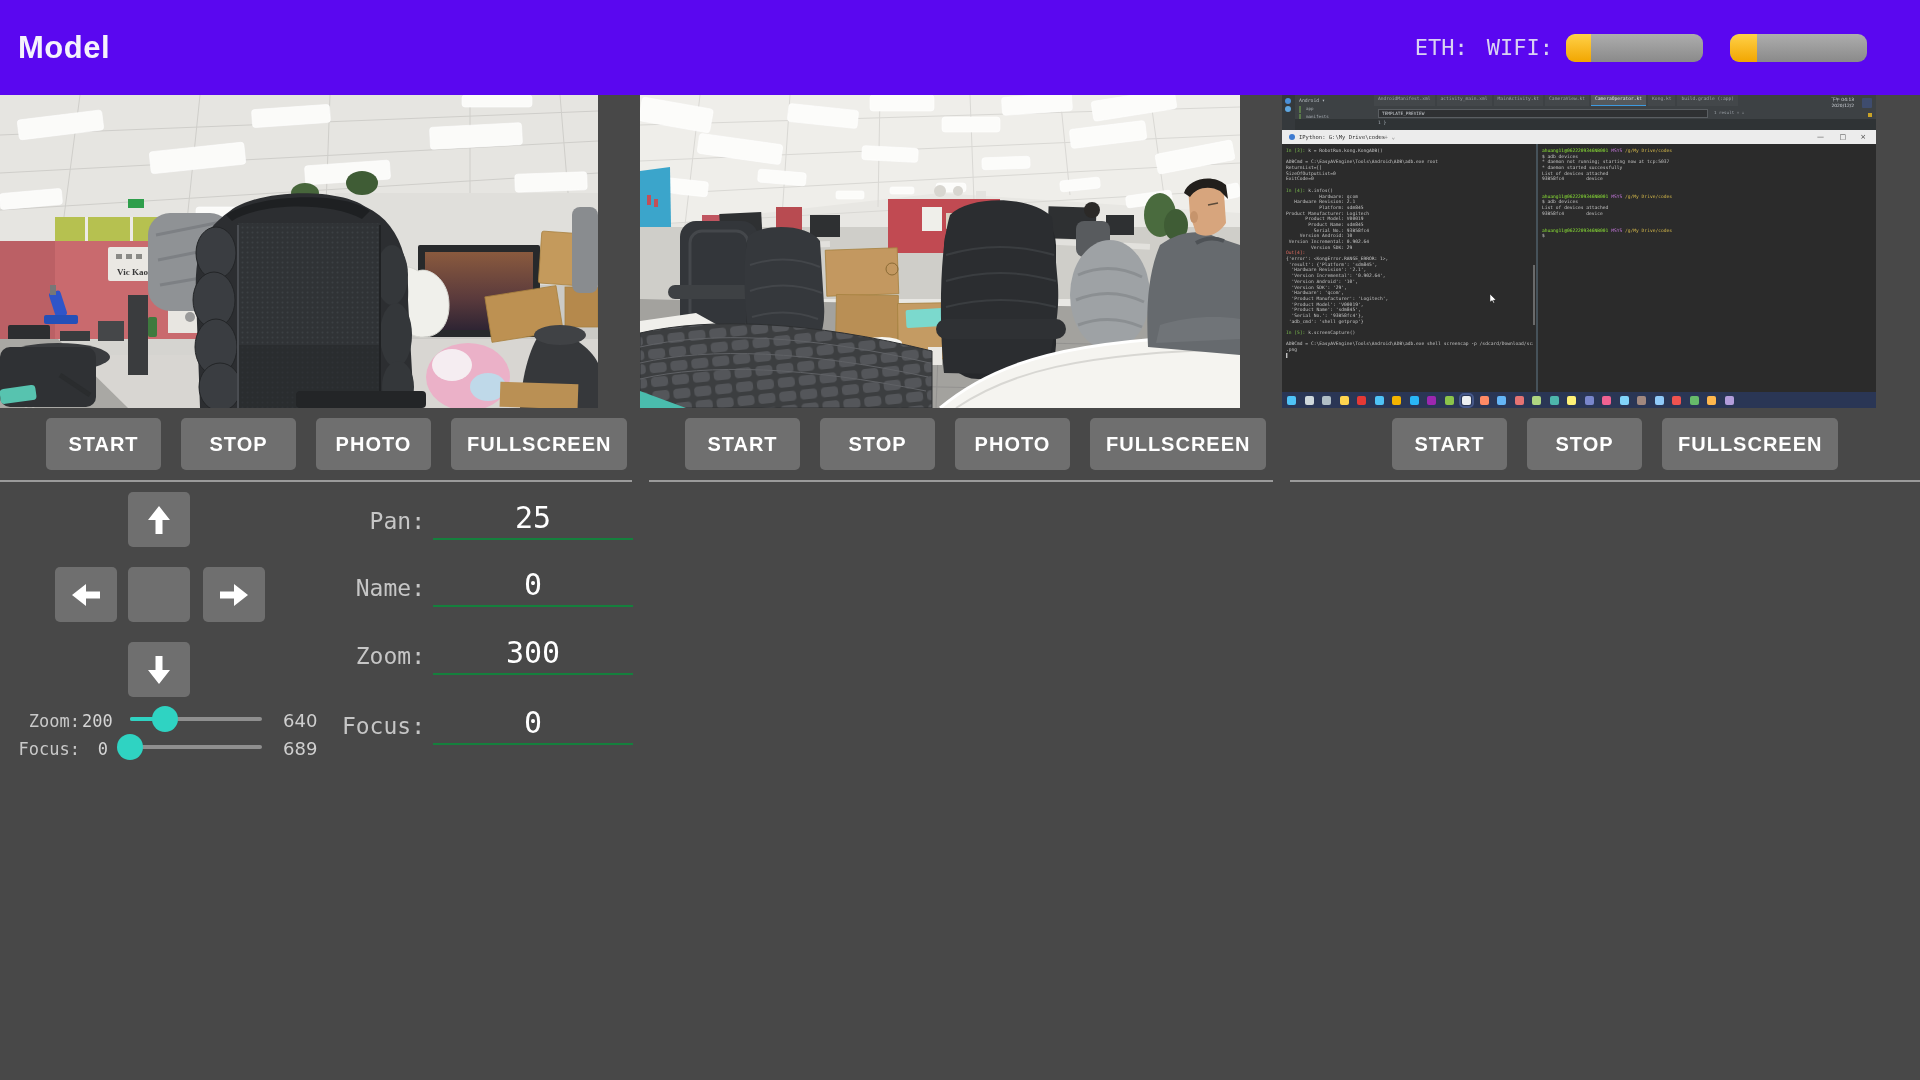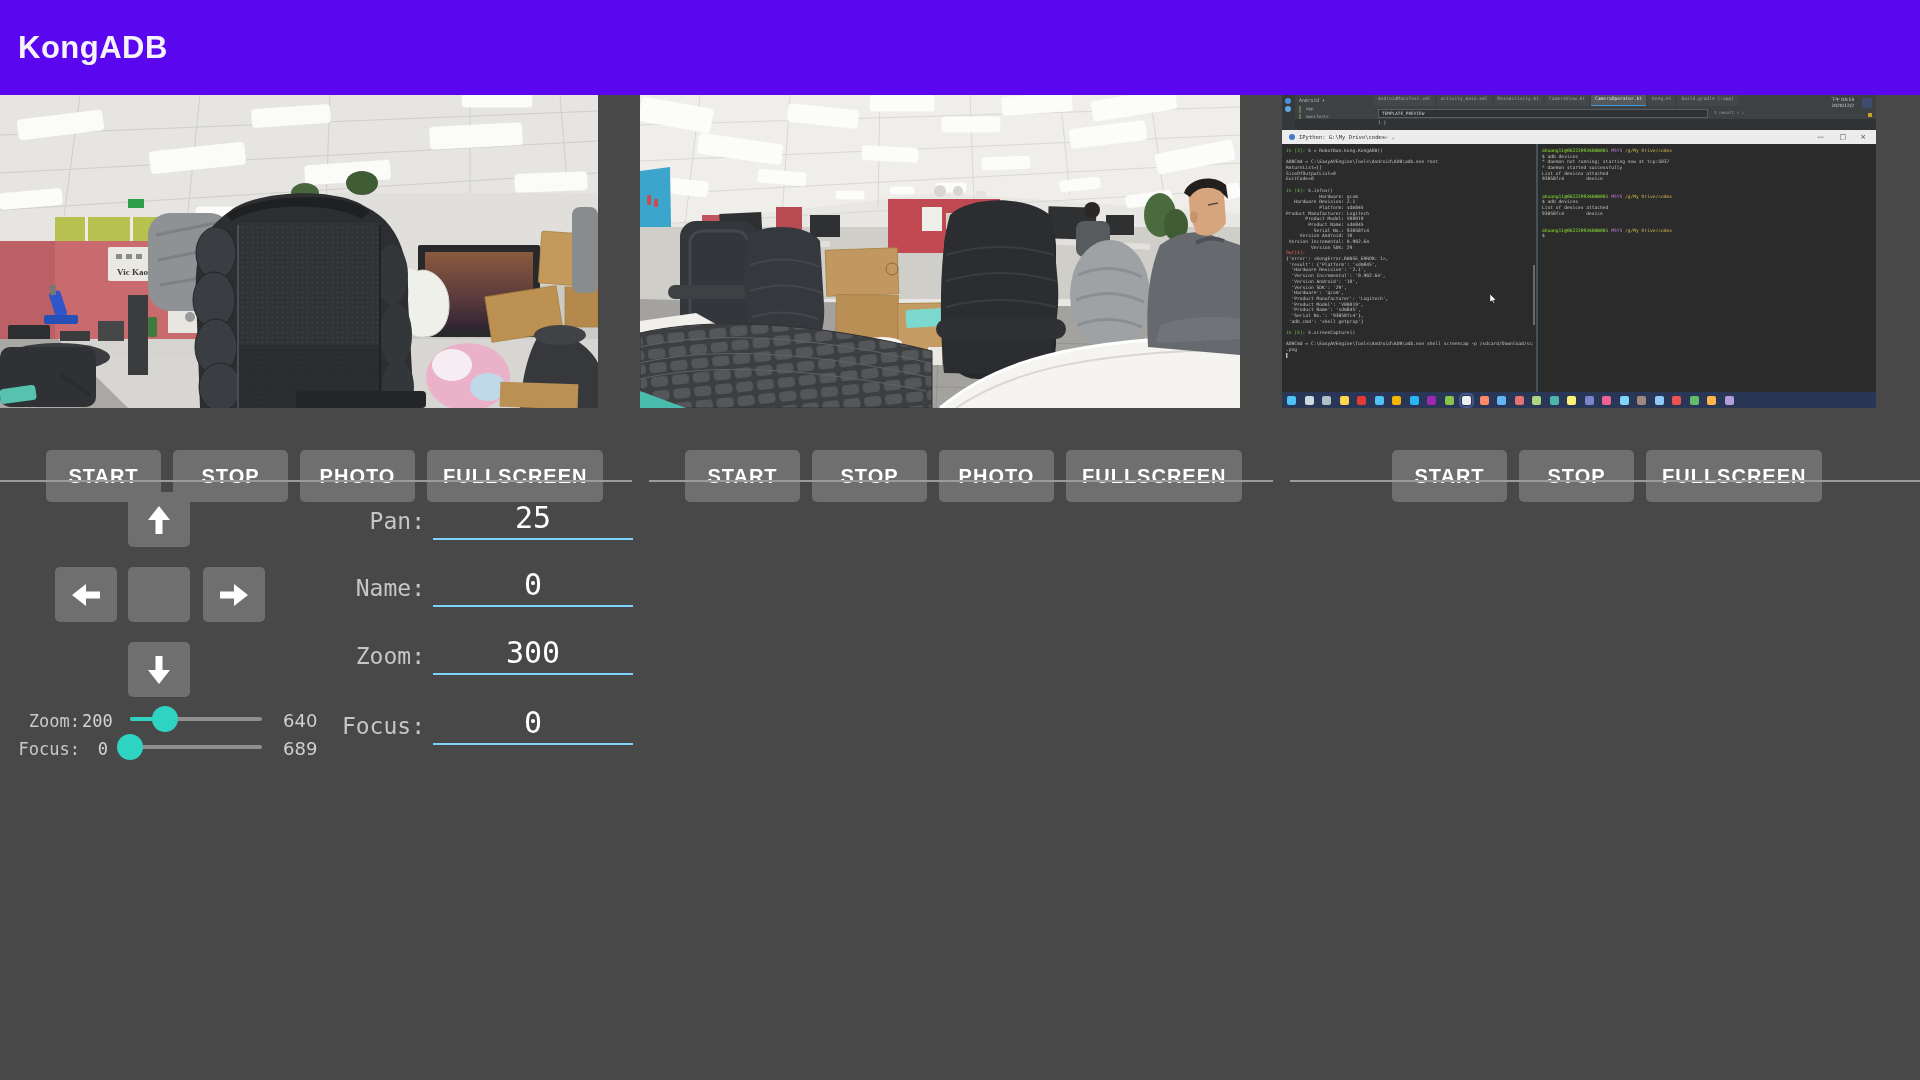--- a/index.html
+++ b/index.html
@@ -16,21 +16,21 @@
        background:linear-gradient(180deg,#ADADAD 0%,#8A8A8A 100%);}
   .bar+. bar{}
   .bar-gap{width:27px;}
   .bar .fill{height:100%;background:linear-gradient(180deg,#FFD149 0%,#F2A600 100%);
        border-radius:9px 0 0 9px;}
   
   .cam{position:absolute;top:95px;height:313px;background:#2B2B2B;overflow:hidden;}
   .cam1{left:0;width:598px;} .cam2{left:640px;width:600px;} .cam3{left:1282px;width:594px;}
   .cam svg{display:block;}
   
-  .btnrow{position:absolute;top:418px;height:40px;display:flex;gap:12px;margin-top:32px;}
+  .btnrow{position:absolute;top:418px;height:40px;display:flex;gap:20px;}
   .r1{left:46px;} .r2{left:685px;} .r3{left:1392px;}
   .cbtn{height:52px;min-width:115px;padding:0 16px;background:#6F6F6F;border:none;
        border-radius:5px;color:#FFFFFF;font-size:20px;font-weight:bold;letter-spacing:1px;
        font-family:"Liberation Sans",sans-serif;cursor:pointer;}
   .sep{position:absolute;top:480px;height:2px;background:#9B9B9B;}
   .sep1{left:0;width:632px;} .sep2{left:649px;width:624px;} .sep3{left:1290px;width:630px;}
   
   .dbtn{position:absolute;width:62px;height:55px;background:#6F6F6F;border:none;border-radius:5px;
        display:flex;align-items:center;justify-content:center;cursor:pointer;}
   .d-up{left:128px;top:492px;} .d-left{left:55px;top:567px;} .d-center{left:128px;top:567px;}
@@ -43,21 +43,21 @@
   .sval{position:absolute;font-family:"DejaVu Sans Mono",monospace;font-size:17px;color:#D5D5D5;
        width:26px;text-align:right;}
   .smax{position:absolute;font-size:18px;color:#CFCFCF;font-family:"DejaVu Sans",sans-serif;}
   .track{position:absolute;width:132px;height:4px;background:#8F8F8F;border-radius:2px;}
   .tfill{height:4px;background:#2FD3C2;border-radius:2px;}
   .thumb{position:absolute;width:26px;height:26px;border-radius:50%;background:#2FD3C2;cursor:pointer;}
   
   .field{position:absolute;left:300px;display:flex;align-items:flex-end;}
   .flabel{width:125px;text-align:right;font-family:"DejaVu Sans Mono",monospace;font-size:23px;
        color:#C6C6C6;padding-bottom:6px;margin-right:8px;}
-  .fvalue{width:200px;border-bottom:2px solid #7dd3fc;text-align:center;
+  .fvalue{width:200px;border-bottom:2px solid #15803d;text-align:center;
        font-family:"DejaVu Sans Mono",monospace;font-size:30px;color:#FFFFFF;padding-bottom:3px;}
   
   .cam3 *{box-sizing:border-box;}
   .ide{position:absolute;left:0;top:0;width:594px;height:35px;background:#3D4144;}
   .ide-rail{position:absolute;left:0;top:0;width:13px;height:35px;background:#35393C;}
   .ide-dot{position:absolute;width:6px;height:6px;border-radius:50%;background:#4A90D9;}
   .ide-mode{position:absolute;left:17px;top:3px;font-size:4.8px;color:#B4BAC0;
        font-family:"DejaVu Sans Mono",monospace;}
   .tabs{position:absolute;left:92px;top:0;height:11px;display:flex;gap:2px;}
   .idetab{font-size:4.6px;color:#9DA3A9;background:#43474A;padding:1px 4px;height:11px;
@@ -99,21 +99,32 @@
   .clock{position:absolute;right:22px;top:2px;text-align:right;color:#D8DCE2;font-size:4.4px;
        line-height:6px;font-family:"DejaVu Sans",sans-serif;}
   .showdesk{position:absolute;right:4px;top:3px;width:10px;height:10px;background:#3E4C6E;border-radius:1px;}
 </style>
 </head>
 <body>
 
 <div class="app">
 
   <div class="header">
-    <span class="app-title">KongADB</span>
+    <span class="app-title">Model</span>
+    <div class="net">
+      <span class="netlabel eth">ETH:</span>
+      <span class="netlabel wifi">WIFI:</span>
+      <div class="bar">
+        <div class="fill" id="ethfill" style="width: 18%;"></div>
+      </div>
+      <div class="bar-gap"></div>
+      <div class="bar">
+        <div class="fill" id="wififill" style="width: 20%;"></div>
+      </div>
+    </div>
   </div>
 
   <div class="cam cam1">
     <svg width="598" height="313" viewBox="0 0 598 313" preserveAspectRatio="none">
       <defs>
         <pattern id="mesh1" width="5" height="5" patternUnits="userSpaceOnUse">
           <rect width="5" height="5" fill="#303336"></rect>
             <circle cx="2.5" cy="2.5" r="1" fill="#3C4044"></circle>
         </pattern>
         <linearGradient id="mon1" x1="0" y1="0" x2="0" y2="1">

